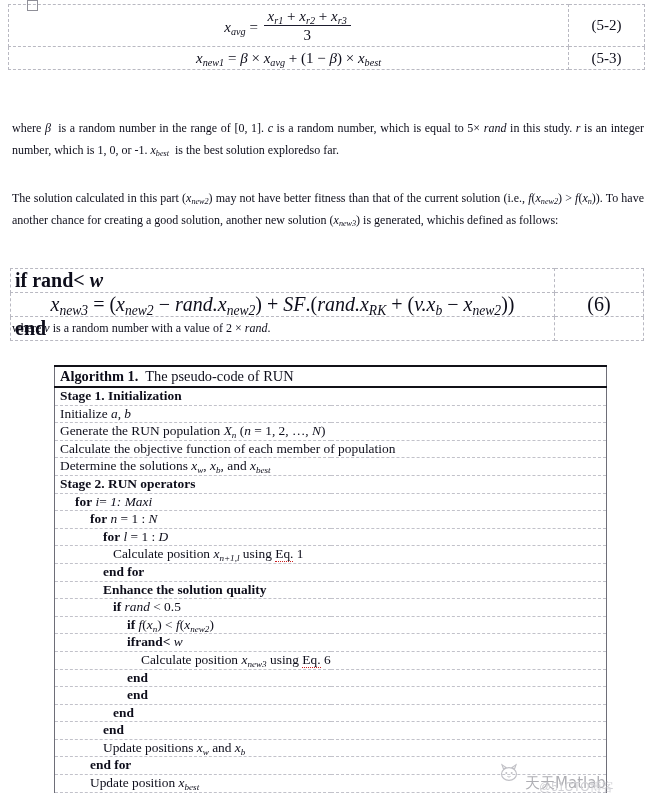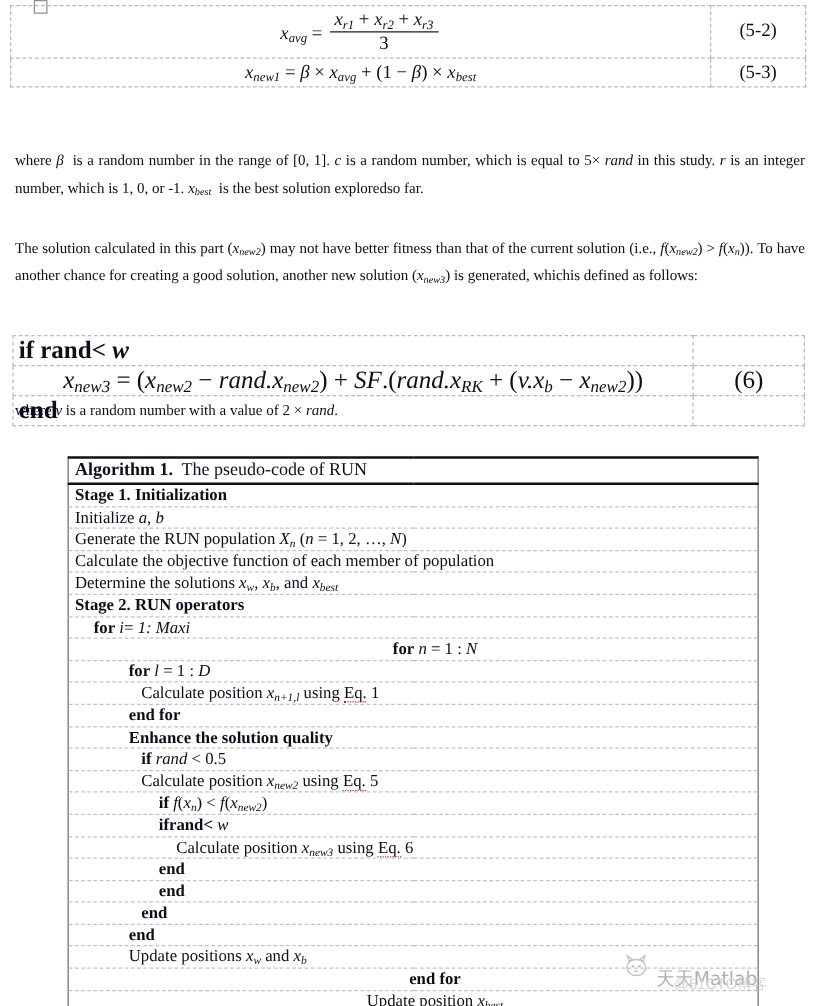--- a/index.html
+++ b/index.html
@@ -144,21 +144,21 @@
     overflow: hidden;
   }
   .algo tr.hdr td {
     border-top: 2.6px solid #111118;
     border-bottom: 2.6px solid #111118;
     height: 19px;
     line-height: 19px;
     font-size: 14.4px;
   }
   .ind1 { padding-left: 20px !important; }
-  .ind2 { padding-left: 35px !important; text-align: center; }
+  .ind2 { padding-left: 35px !important; }
   .ind3 { padding-left: 48px !important; }
   .ind4 { padding-left: 58px !important; }
   .ind5 { padding-left: 72px !important; }
   .ind6 { padding-left: 86px !important; }
 
   .sp { 
     border-bottom: 1.6px dotted #cc2222;
     padding-bottom: 0px;
   }
 
@@ -308,23 +308,20 @@
     <td colspan="2" class="ind4"><span>Calculate position</span> <span class="mi">x<sub>n+1,l</sub></span> <span>using</span> <span class="sp"><span>Eq.</span></span> <span>1</span></td>
   </tr>
   <tr>
     <td colspan="2" class="ind3"><span class="mb">end for</span></td>
   </tr>
   <tr>
     <td colspan="2" class="ind3"><span class="mb">Enhance the solution quality</span></td>
   </tr>
   <tr>
     <td colspan="2" class="ind4"><span class="mb">if</span> <span class="mi">rand</span> <span class="up">&lt; 0.5</span></td>
-  </tr>
-  <tr>
-    <td colspan="2" class="ind4"><span>Calculate position</span> <span class="mi">x<sub>new2</sub></span> <span>using</span> <span class="sp"><span>Eq.</span></span> <span>5</span></td>
   </tr>
   <tr>
     <td colspan="2" class="ind5"><span class="mb">if</span> <span class="mi">f</span><span class="up">(</span><span class="mi">x<sub>n</sub></span><span class="up">)</span> <span class="up">&lt;</span> <span class="mi">f</span><span class="up">(</span><span class="mi">x<sub>new2</sub></span><span class="up">)</span></td>
   </tr>
   <tr>
     <td colspan="2" class="ind5"><span class="mb">if</span><span class="mb">rand&lt;</span> <span class="mi">w</span></td>
   </tr>
   <tr>
     <td colspan="2" class="ind6"><span>Calculate position</span> <span class="mi">x<sub>new3</sub></span> <span>using</span> <span class="sp"><span>Eq.</span></span> <span>6</span></td>
   </tr>

